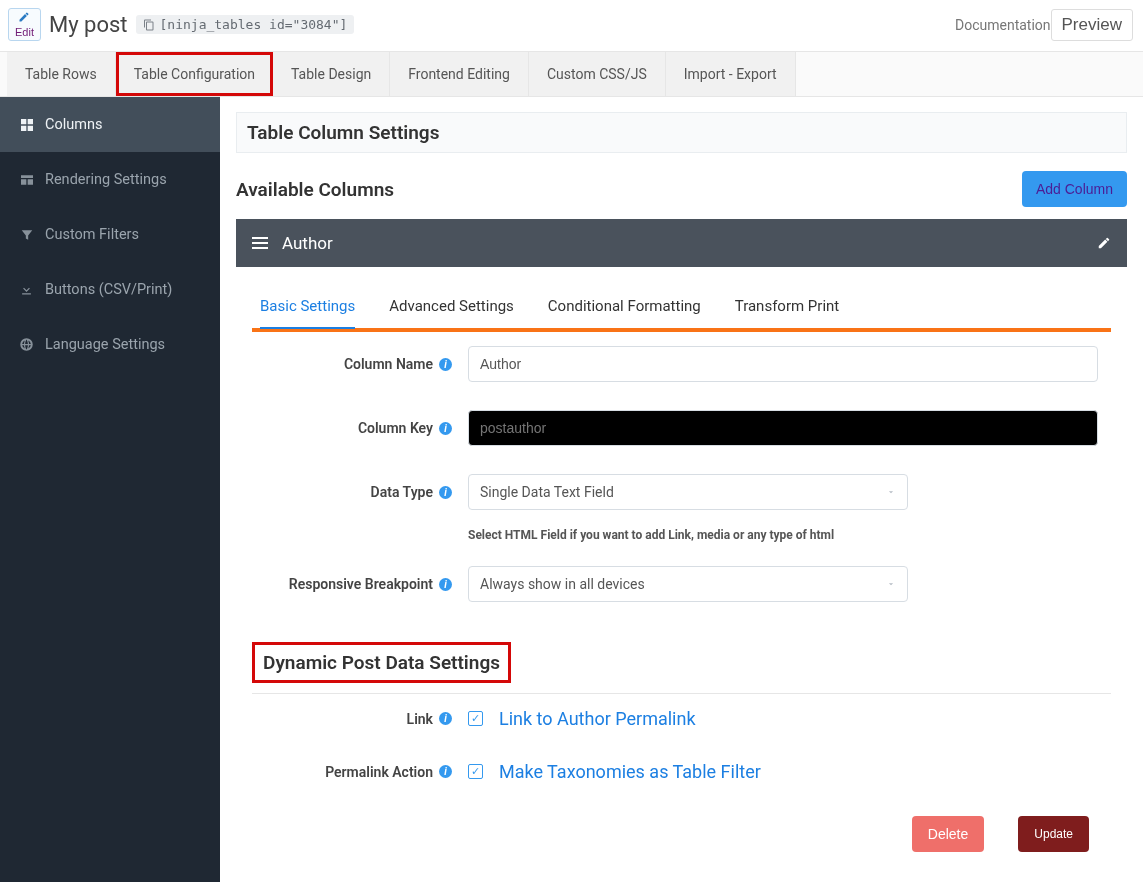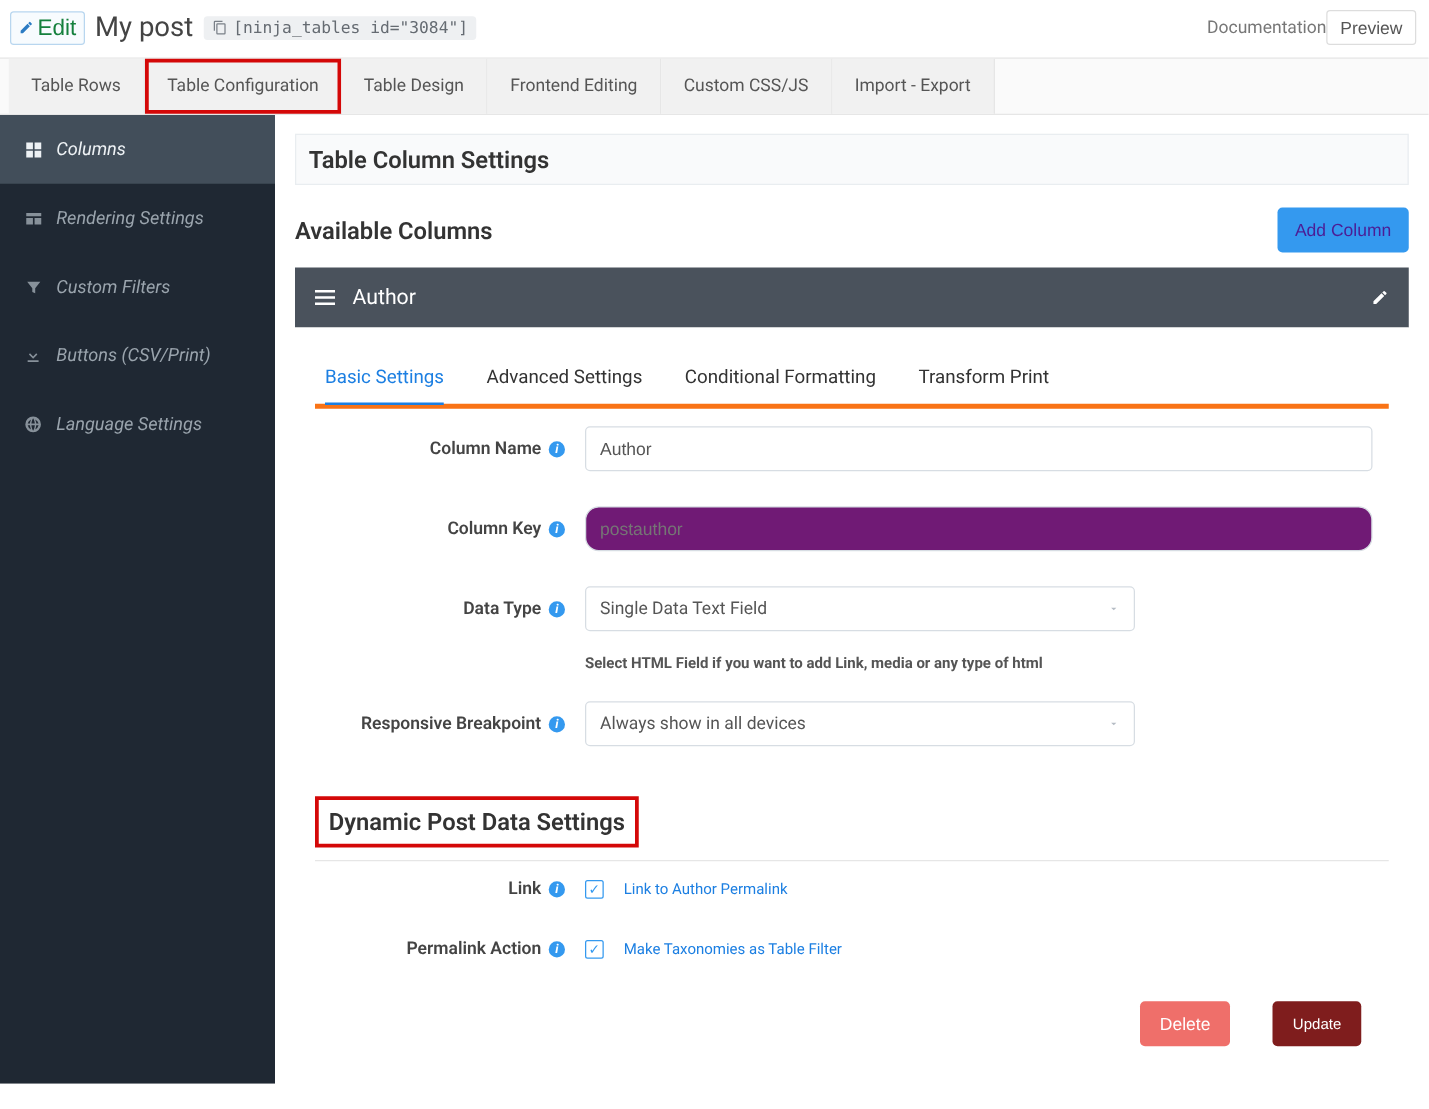--- a/index.html
+++ b/index.html
@@ -1,36 +1,36 @@
 <!DOCTYPE html>
 <html><head>
 <meta charset="utf-8">
 <style>
 * { box-sizing: border-box; margin: 0; padding: 0; }
 body { font-family: -apple-system, BlinkMacSystemFont, "Segoe UI", Roboto, sans-serif; font-size: 14px; color: #333; background: #fff; width: 1143px; }
 
 
 .top-header { display: flex; align-items: center; justify-content: space-between; padding: 8px 10px 4px 8px; }
 .top-header-left { display: flex; align-items: center; gap: 8px; }
-.edit-btn { display: inline-flex; align-items: center; gap: 3px; border: 1px solid #b8d6ef; background: #f7fbfe; color: #15803d; padding: 2px 6px; border-radius: 3px; cursor: pointer; font-size: 18px; }
+.edit-btn { display: inline-flex; align-items: center; gap: 3px; border: 1px solid #b8d6ef; background: #f7fbfe; color: #701a75; padding: 2px 6px; border-radius: 3px; cursor: pointer; font-size: 11px; flex-direction: column; }
 .post-title { font-size: 22px; color: #444; font-weight: 400; }
 .shortcode-chip { display: inline-flex; align-items: center; gap: 5px; background: #eef0f2; color: #656b72; padding: 2px 7px; border-radius: 3px; font-family: Consolas, monospace; font-size: 13px; }
 .top-header-right { display: flex; align-items: center; }
 .doc-link { color: #777; font-size: 14px; }
-.preview-btn { border: 1px solid #ddd; background: #fff; color: #555; padding: 5px 10px; border-radius: 3px; cursor: pointer; font-size: 14px; }
+.preview-btn { border: 1px solid #ddd; background: #fff; color: #555; padding: 5px 10px; border-radius: 3px; cursor: pointer; font-size: 17px; }
 
 
 .top-tabs { display: flex; background: #fafafa; border-top: 1px solid #e6e6e6; border-bottom: 1px solid #e6e6e6; padding: 0; margin-top: 6px; }
 .top-tab { padding: 14px 18px; background: #f1f1f1; border-right: 1px solid #e6e6e6; color: #555; cursor: pointer; font-size: 14px; }
 .top-tab:first-child { margin-left: 7px; }
 .top-tab.highlighted { border: 3px solid #d40808; padding: 11px 15px; }
 
 
 .body-wrap { display: flex; }
-.sidebar { width: 220px; background: #1f2833; color: #bfc7ce; min-height: 770px; font-style: italic; }
+.sidebar { width: 220px; background: #1f2833; color: #bfc7ce; min-height: 770px; }
 .sidebar-item { display: flex; align-items: center; gap: 10px; padding: 19px 18px; cursor: pointer; color: #9aa4ad; font-size: 14.5px; }
 .sidebar-item.active { background: #424e5a; color: #eef2f5; }
 .sidebar-item .sb-icon { width: 17px; height: 17px; display: inline-flex; align-items: center; justify-content: center; opacity: .85; }
 .sidebar-item.active .sb-icon { opacity: 1; }
 
 
 .main { flex: 1; padding: 15px 16px 30px 16px; }
 .section-heading { background: #f9fafb; border: 1px solid #e9edf0; padding: 8px 10px; font-size: 19px; font-weight: 600; color: #333; }
 .avail-row { display: flex; align-items: center; justify-content: space-between; margin-top: 18px; }
 .avail-title { font-size: 19px; font-weight: 600; color: #333; }
@@ -49,32 +49,32 @@
 .panel-body { background: #fff; padding: 30px 0 0 0; }
 .inner-tabs { display: flex; gap: 34px; border-bottom: 4px solid #f97316; padding: 0 8px 0 8px; margin: 0 16px; }
 .inner-tab { padding: 0 0 12px 0; color: #333; cursor: pointer; font-size: 15px; }
 .inner-tab.active { color: #1c7fe2; border-bottom: 2px solid #1c7fe2; margin-bottom: -1px; }
 
 .form-row { display: flex; align-items: center; gap: 16px; padding: 14px 16px; }
 .form-label { width: 200px; text-align: right; color: #444; font-weight: 600; font-size: 14px; display: flex; align-items: center; justify-content: flex-end; gap: 6px; }
 .info-ic { width: 13px; height: 13px; background: #3499ef; border-radius: 50%; color: #fff; font-size: 10px; display: inline-flex; align-items: center; justify-content: center; font-style: italic; font-weight: 700; }
 .form-ctrl { flex: 1; }
 .text-input { width: 100%; max-width: 630px; border: 1px solid #d7dde3; border-radius: 4px; padding: 9px 11px; font-size: 14px; color: #555; }
-.text-input.disabled { background: #701a75; color: #9aa1a9; border-radius: 11px; }
+.text-input.disabled { background: #000000; color: #9aa1a9; }
 .select-wrap { width: 440px; border: 1px solid #d7dde3; border-radius: 4px; padding: 9px 11px; display: flex; align-items: center; justify-content: space-between; color: #555; cursor: pointer; }
 .chevron { width: 10px; height: 10px; }
 .hint { color: #555; font-size: 12px; margin: 4px 0 10px 232px; font-weight: bold; }
 
 .section-sub { margin: 26px 16px 0 16px; padding-bottom: 10px; border-bottom: 1px solid #e6e6e6; }
 .section-sub .sub-title { display: inline-block; font-size: 19px; font-weight: 600; border: 3px solid #d40808; padding: 6px 8px; }
 
 .chk-row { display: flex; align-items: center; gap: 16px; padding: 14px 16px 6px 16px; }
 .chk-label-side { width: 200px; text-align: right; font-weight: 600; color: #444; display: flex; justify-content: flex-end; align-items: center; gap: 6px; }
 .chk-box { width: 15px; height: 15px; border: 1.5px solid #3499ef; border-radius: 2px; display: inline-flex; align-items: center; justify-content: center; color: #3499ef; font-size: 11px; cursor: pointer; }
-.chk-text { color: #1c7fe2; font-size: 12px; text-align: right; }
+.chk-text { color: #1c7fe2; font-size: 18px; text-align: right; }
 
 .footer-btns { display: flex; justify-content: flex-end; gap: 10px; padding: 28px 38px 0 0; }
 .btn-delete { background: #ef6f6a; color: #fff; border: none; border-radius: 4px; padding: 10px 16px; font-size: 14px; cursor: pointer; }
 .btn-update { background: #7f1d1d; color: #fff; border: none; border-radius: 4px; padding: 10px 16px; font-size: 12px; cursor: pointer; margin-left: 24px; }
 </style>
 </head>
 <body>
 
 <div class="top-header">
   <div class="top-header-left">

